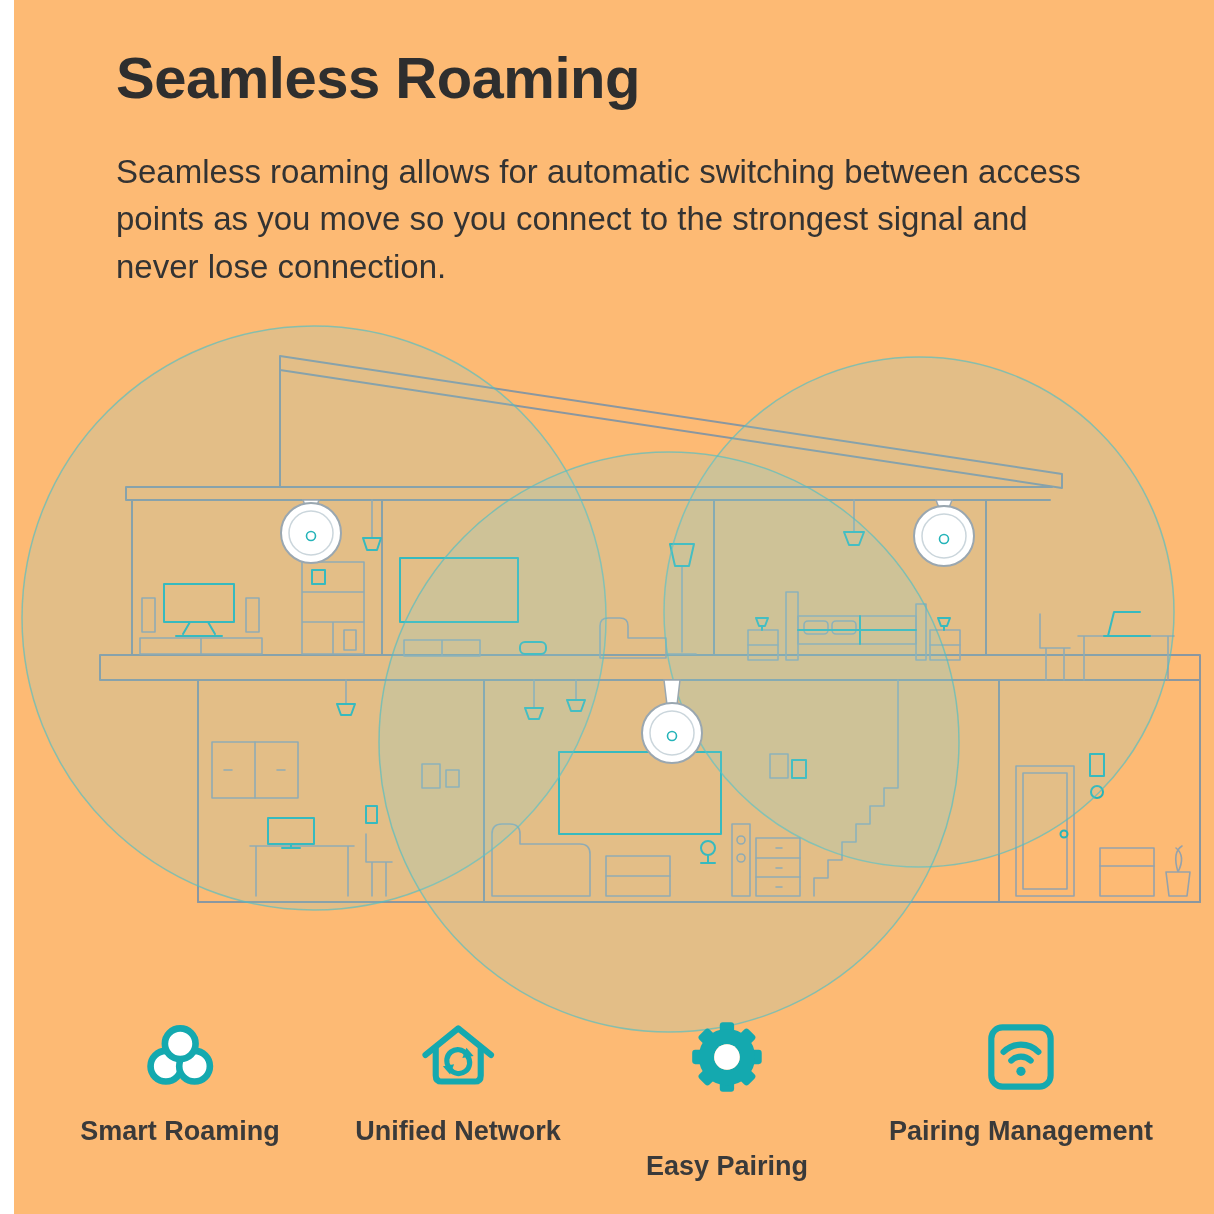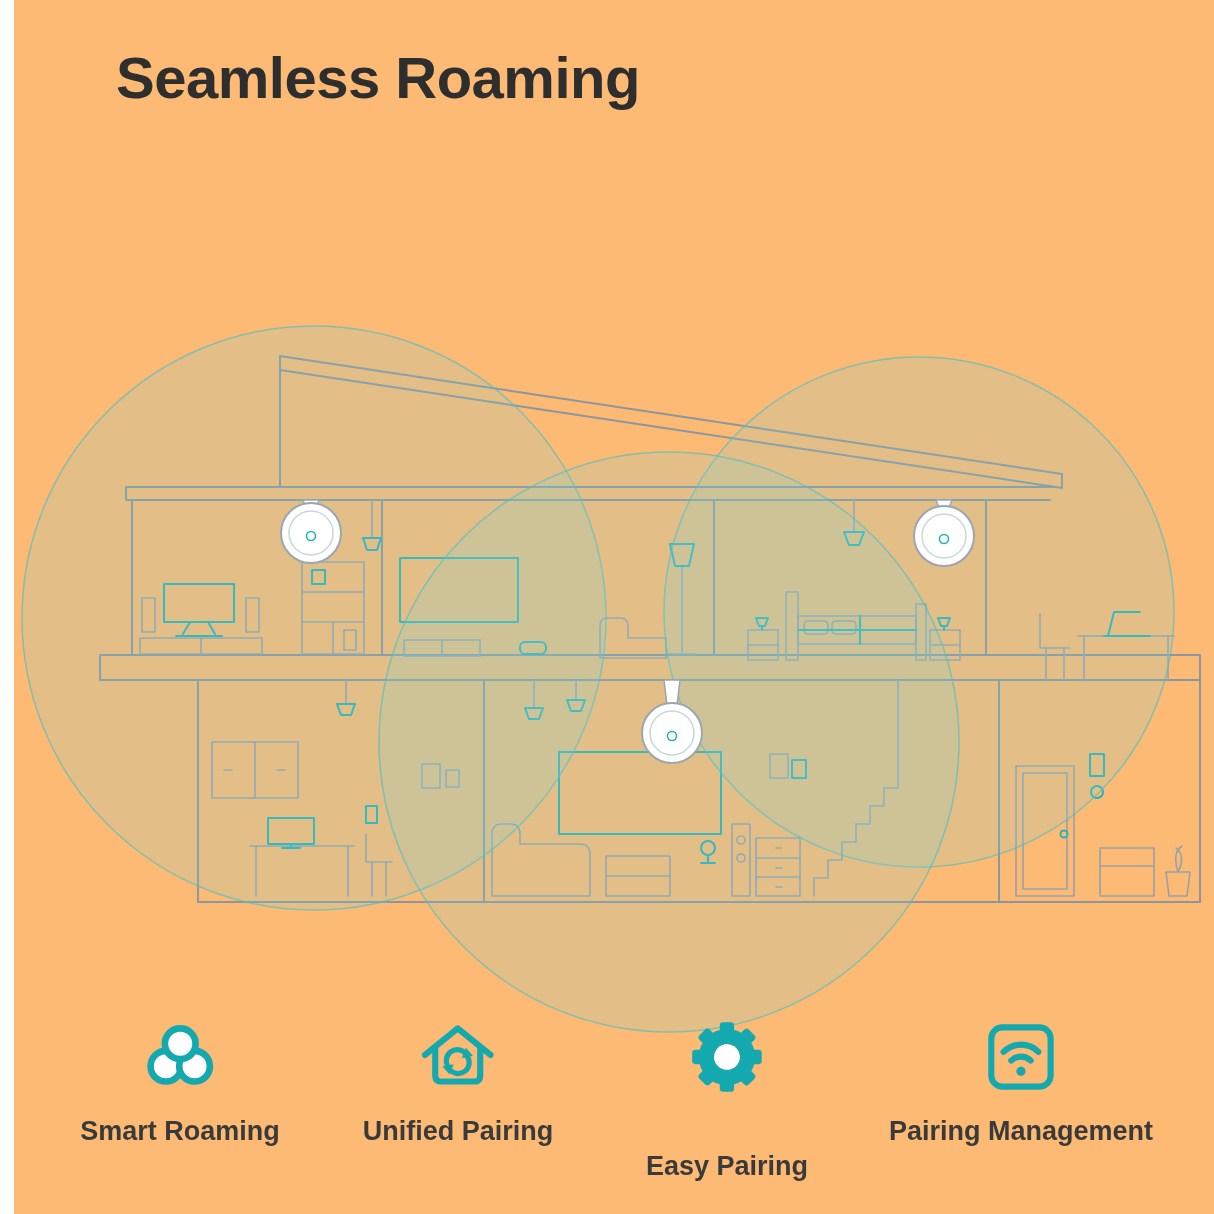--- a/index.html
+++ b/index.html
@@ -28,20 +28,21 @@
   }
   .f1{left:166px;} .f2{left:444px;} .f3{left:713px;gap:35px;} .f4{left:1007px;}
 </style>
 </head>
 <body>
 
 <div class="canvas">
 
   <div class="header">
     <h1 class="title">Seamless Roaming</h1>
+    <p class="description">Seamless roaming allows for automatic switching between access points as you move so you connect to the strongest signal and never lose connection.</p>
   </div>
 
   <svg class="diagram" viewBox="0 290 1214 760" xmlns="http://www.w3.org/2000/svg">
 
     <g stroke="#8A97A0" stroke-width="2" fill="none" stroke-linecap="round" stroke-linejoin="round">
       <path d="M266 356 L1048 474 L1048 488 L266 370 Z"></path>
       <path d="M266 370 V487"></path>
       <path d="M112 487 H1038 M112 500 H1036 M112 487 V500"></path>
       <path d="M118 500 V655 M368 500 V655 M700 500 V655 M972 500 V655"></path>
       <path d="M86 655 H1186 M86 680 H1186 M86 655 V680 M1186 655 V680"></path>
@@ -175,21 +176,21 @@
           <g stroke="#14A9AF" stroke-width="6" fill="none" stroke-linecap="round" stroke-linejoin="round">
             <path d="M-32 -2 L0 -28 L32 -2"></path>
             <path d="M-22 -8 V18 Q-22 24 -16 24 H16 Q22 24 22 18 V-8"></path>
             <path d="M-9 10 A 10.5 10.5 0 0 1 8 -3" stroke-width="5"></path>
             <path d="M9 -1 A 10.5 10.5 0 0 1 -8 12" stroke-width="5"></path>
           </g>
           <polygon points="8,-9 15,-1 4,1" fill="#14A9AF"></polygon>
           <polygon points="-8,17 -15,9 -4,7" fill="#14A9AF"></polygon>
         </svg>
       </div>
-      <div class="feature-label">Unified Pairing</div>
+      <div class="feature-label">Unified Network</div>
     </div>
 
     <div class="feature f3">
       <div class="icon-box">
         <svg width="90" height="90" viewBox="-44 -44 88 88">
           <g fill="#14A9AF">
             <rect x="-7" y="-34" width="14" height="14" rx="3"></rect>
             <rect x="-7" y="-34" width="14" height="14" rx="3" transform="rotate(45)"></rect>
             <rect x="-7" y="-34" width="14" height="14" rx="3" transform="rotate(90)"></rect>
             <rect x="-7" y="-34" width="14" height="14" rx="3" transform="rotate(135)"></rect>

